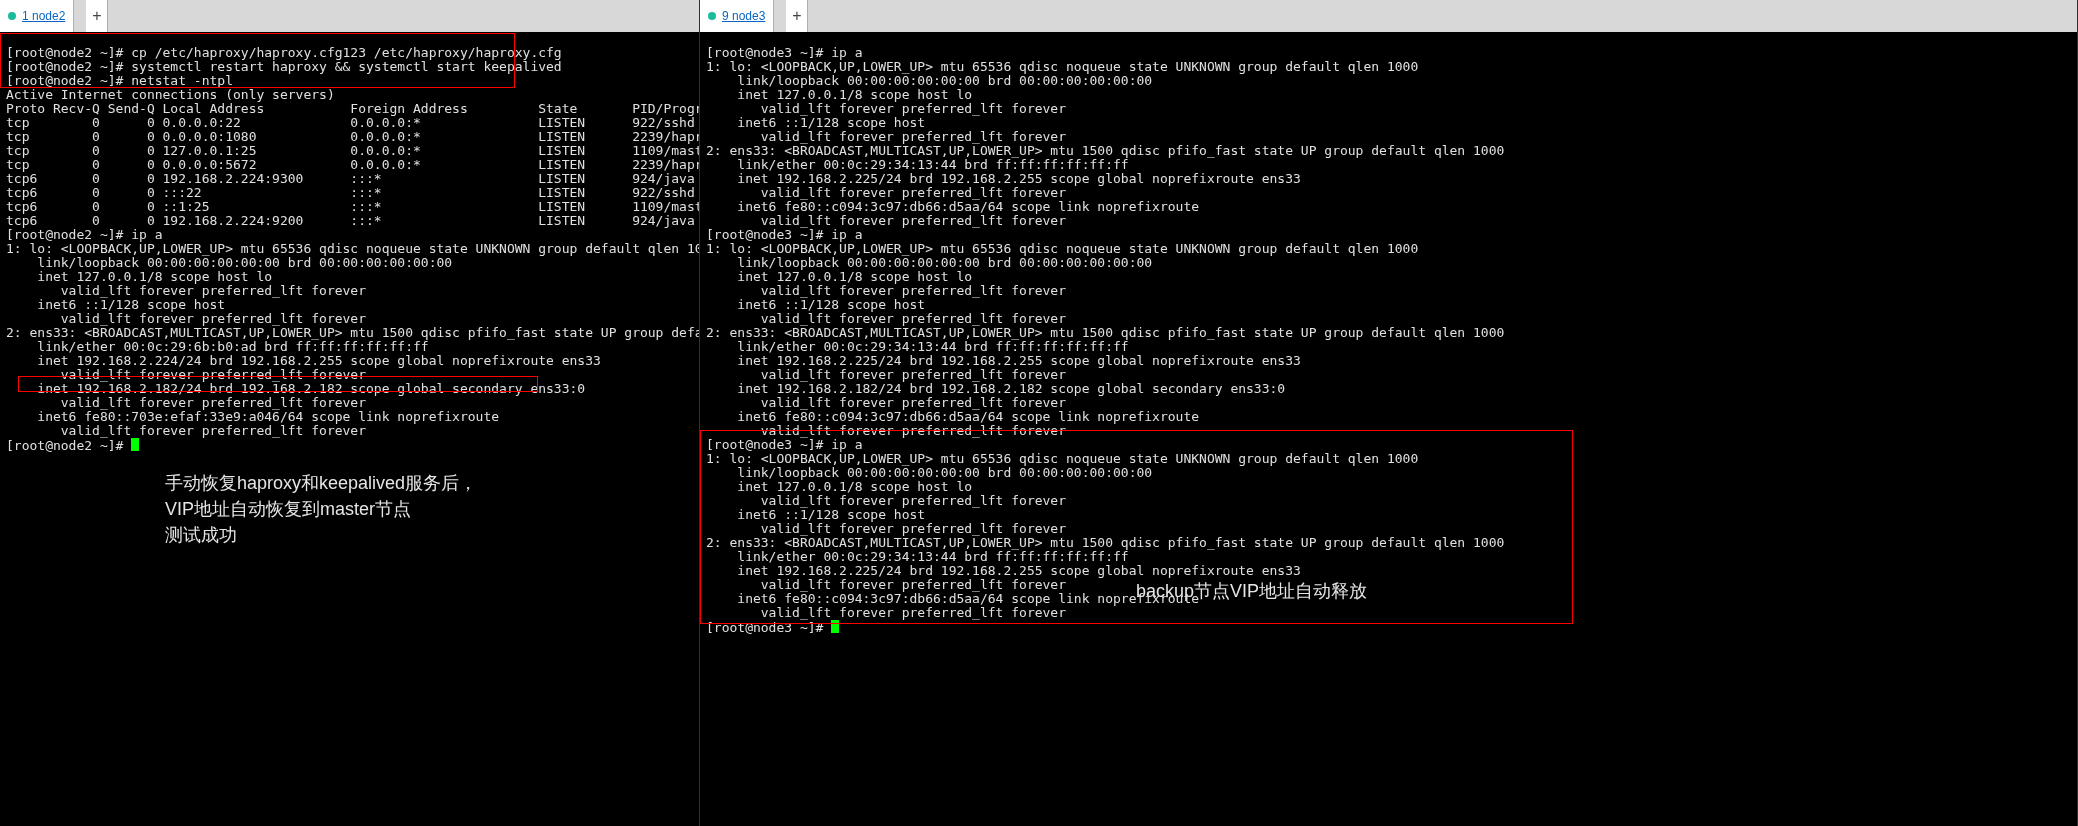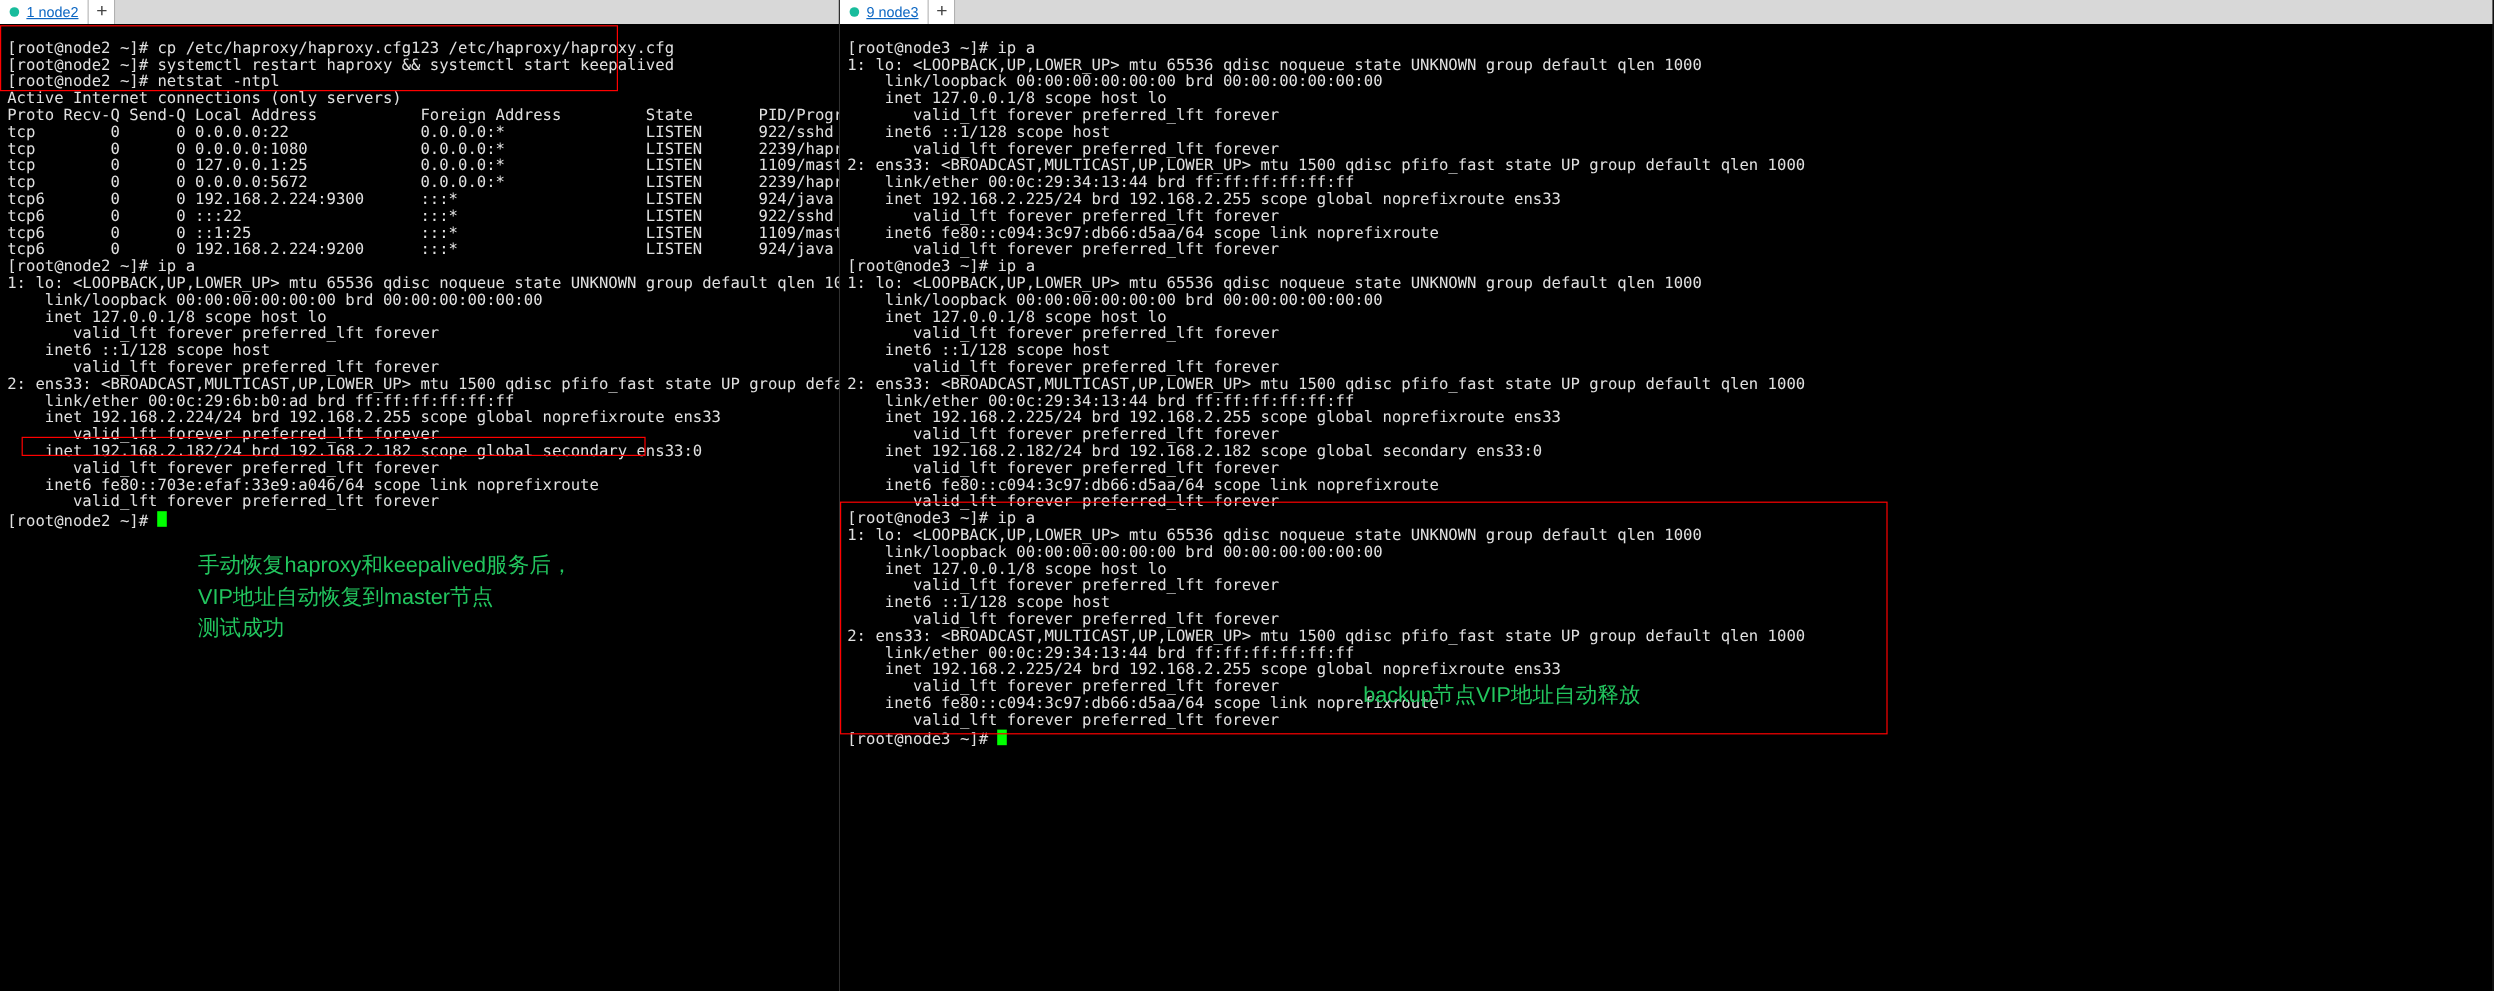--- a/index.html
+++ b/index.html
@@ -23,24 +23,25 @@
     flex-direction: column;
     border-right: 1px solid #303030;
   }
   .pane.left  { width: 700px; }
   .pane.right { flex: 1; }
 
   
   .tabbar {
     display: flex;
     align-items: center;
-    height: 20px;
+    height: 32px;
     background: #d8d8d8;
     font-family: -apple-system, "Segoe UI", sans-serif;
     font-size: 12px;
+    gap: 12px;
   }
   .tab {
     display: flex;
     align-items: center;
     height: 100%;
     padding: 0 8px;
     background: #fff;
     border-right: 1px solid #b0b0b0;
     cursor: pointer;
     gap: 6px;
@@ -82,21 +83,21 @@
   }
 
   
   .redbox {
     position: absolute;
     border: 1px solid #ff0000;
     pointer-events: none;
   }
   .annotation {
     position: absolute;
-    color: #22c55e;
+    color: #e5e5e5;
     font-family: "Microsoft YaHei", "PingFang SC", -apple-system, sans-serif;
     font-size: 18px;
     line-height: 26px;
     white-space: pre-line;
   }
 
   .cursor {
     display: inline-block;
     width: 8px;
     height: 13px;

